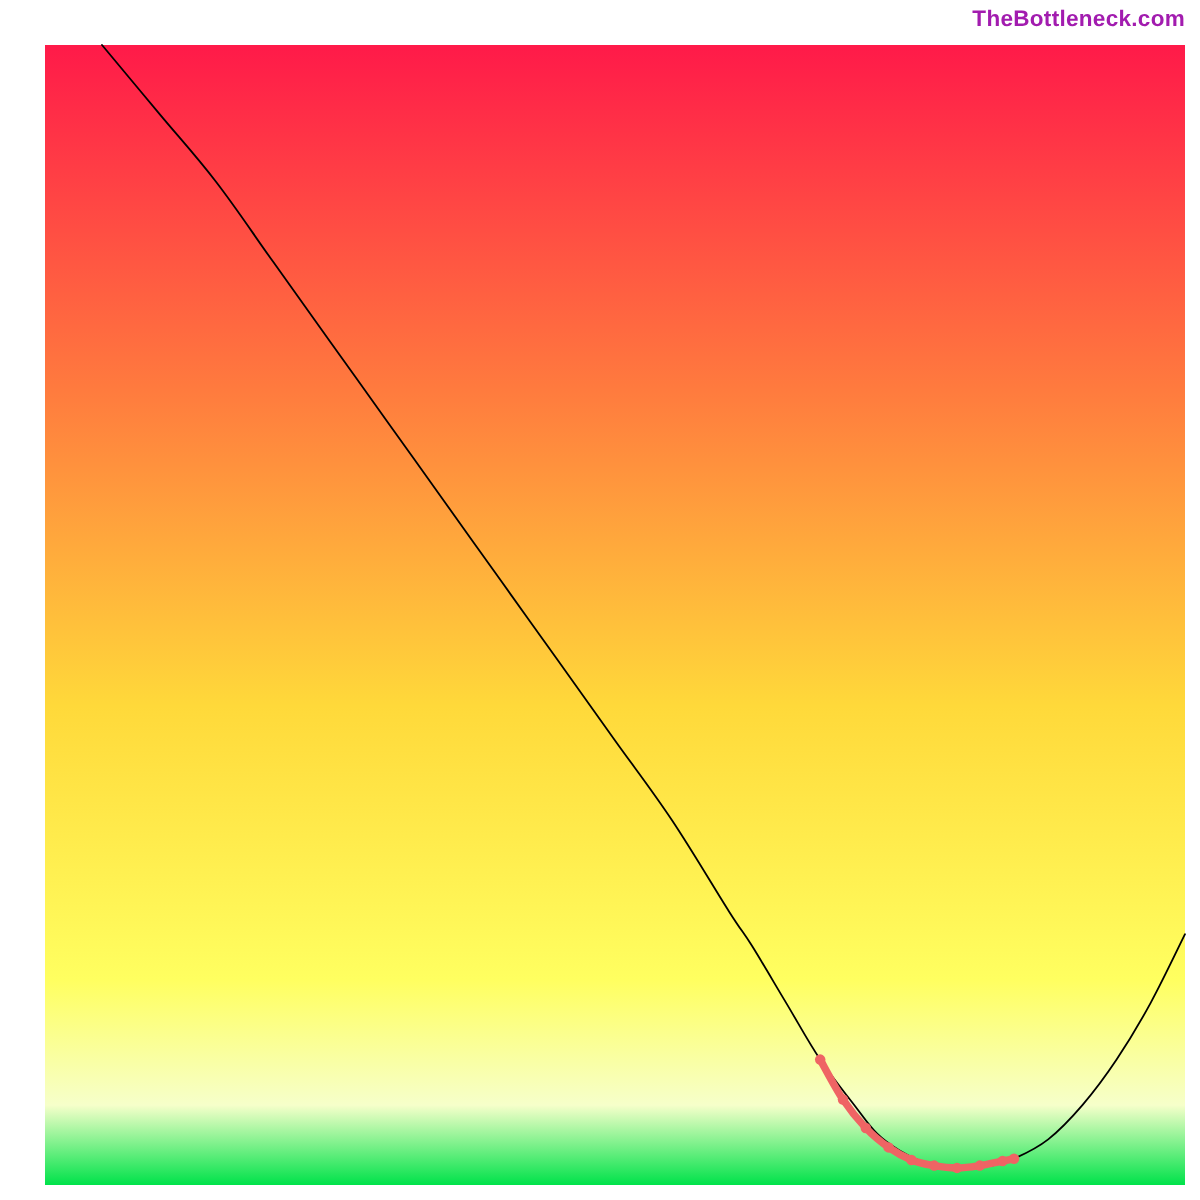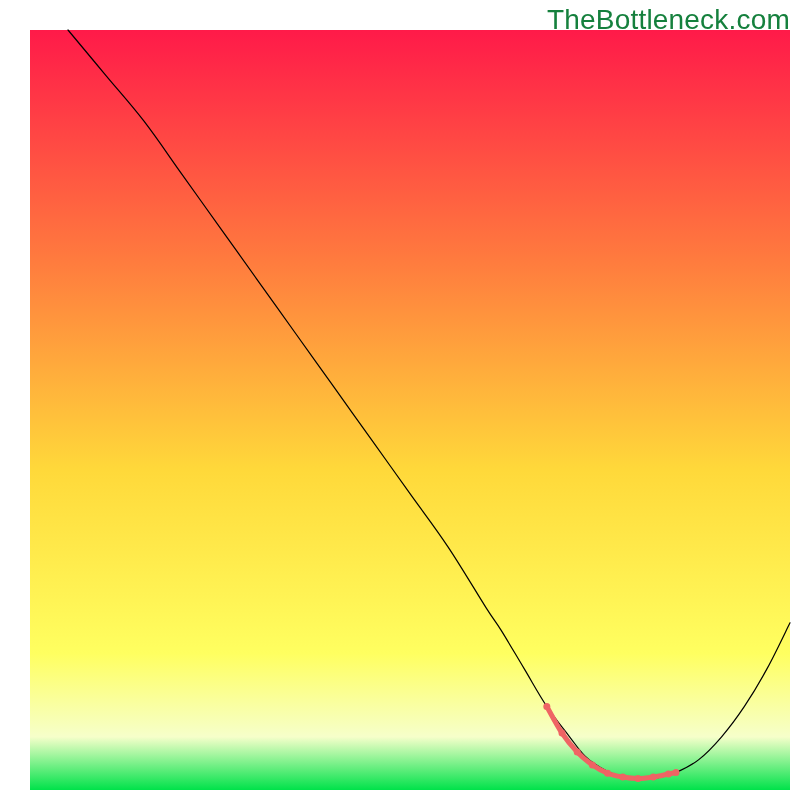--- a/index.html
+++ b/index.html
@@ -14,23 +14,23 @@
     position: absolute;
     left: 0;
     top: 0;
     width: 800px;
     height: 800px;
   }
   .watermark {
     position: absolute;
     top: 4px;
     right: 10px;
-    font-size: 28px;
-    font-weight: 400;
-    color: #15803d;
+    font-size: 15px;
+    font-weight: 700;
+    color: #a21caf;
     letter-spacing: 0.2px;
     user-select: none;
   }
 </style>
 </head>
 <body>
 
 <svg class="chart-area" viewBox="0 0 800 800" preserveAspectRatio="none">
   <defs>
     <linearGradient id="bg-grad" x1="0" y1="0" x2="0" y2="1">

